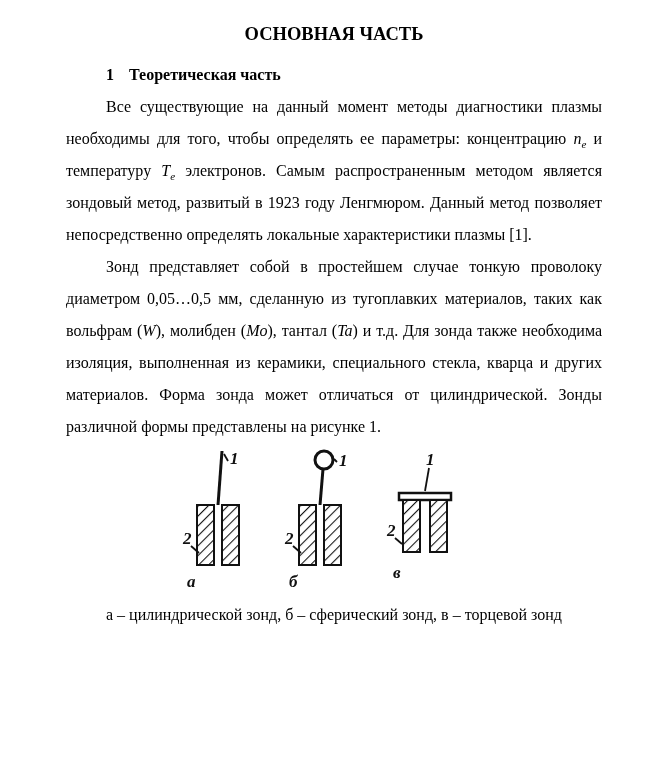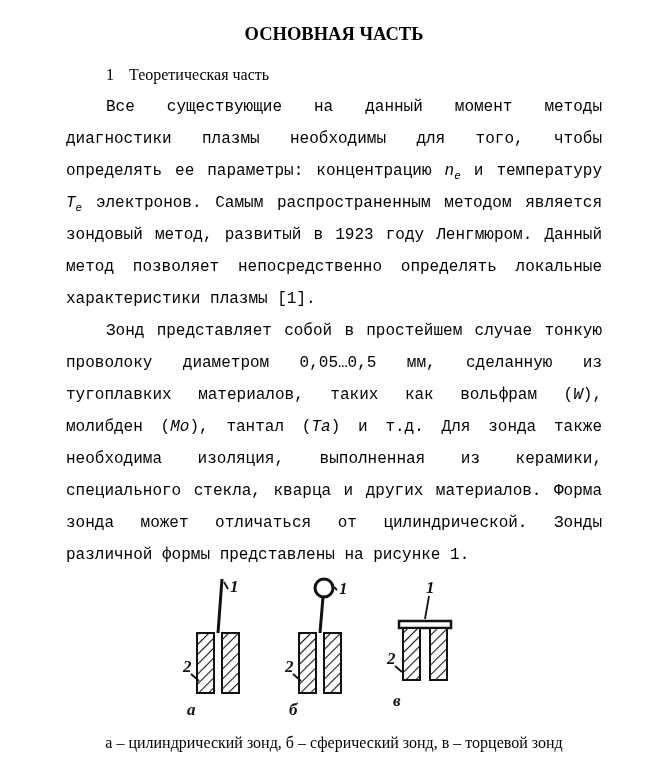--- a/index.html
+++ b/index.html
@@ -16,32 +16,31 @@
   }
   .content { padding: 22px 64px 0 66px; }
   .doc-title {
     text-align: center;
     font-weight: bold;
     font-size: 18.5px;
     line-height: 25px;
     margin-bottom: 12px;
   }
   .heading {
-    font-weight: normal;
+    font-weight: bold;
     line-height: 32px;
     padding-left: 40px;
     white-space: nowrap;
   }
   .num-wide { display: inline-block; min-width: 14px; margin-right: 9px; }
   .num { margin-right: 6px; }
   p.body-par {
     text-align: justify;
     text-indent: 40px;
     line-height: 32px;
-    font-family: Liberation Mono, monospace;
   }
   .it { font-style: italic; }
   sub { font-size: 11px; line-height: 0; }
   sub.it { font-style: italic; }
   .figure-wrap { text-align: center; margin-top: 4px; margin-bottom: 2px; }
   .figure-wrap svg { display: inline-block; vertical-align: top; }
   .caption { text-align: center; line-height: 32px; }
   .fig-label {
     font-family: "Liberation Serif", "DejaVu Serif", serif;
     font-weight: bold;
@@ -105,17 +104,17 @@
           <rect x="29" y="53" width="17" height="52" fill="url(#hatch)" stroke="#111111" stroke-width="2"></rect>
           <line x1="28" y1="21" x2="24" y2="44" stroke="#111111" stroke-width="1.8"></line>
           <text class="fig-label" x="25" y="18">1</text>
           <line x1="-6" y1="91" x2="1" y2="97" stroke="#111111" stroke-width="1.8"></line>
           <text class="fig-label" x="-14" y="89">2</text>
           <text class="fig-label" x="-8" y="131">в</text>
         </g>
       </svg>
     </div>
 
-    <div class="caption">а – цилиндрический зонд, б – сферический зонд, в – торцевой зонд</div>
+    <div class="caption">а – цилиндрической зонд, б – сферический зонд, в – торцевой зонд</div>
 
 
   </div>
 </div>
 
 </body></html>

